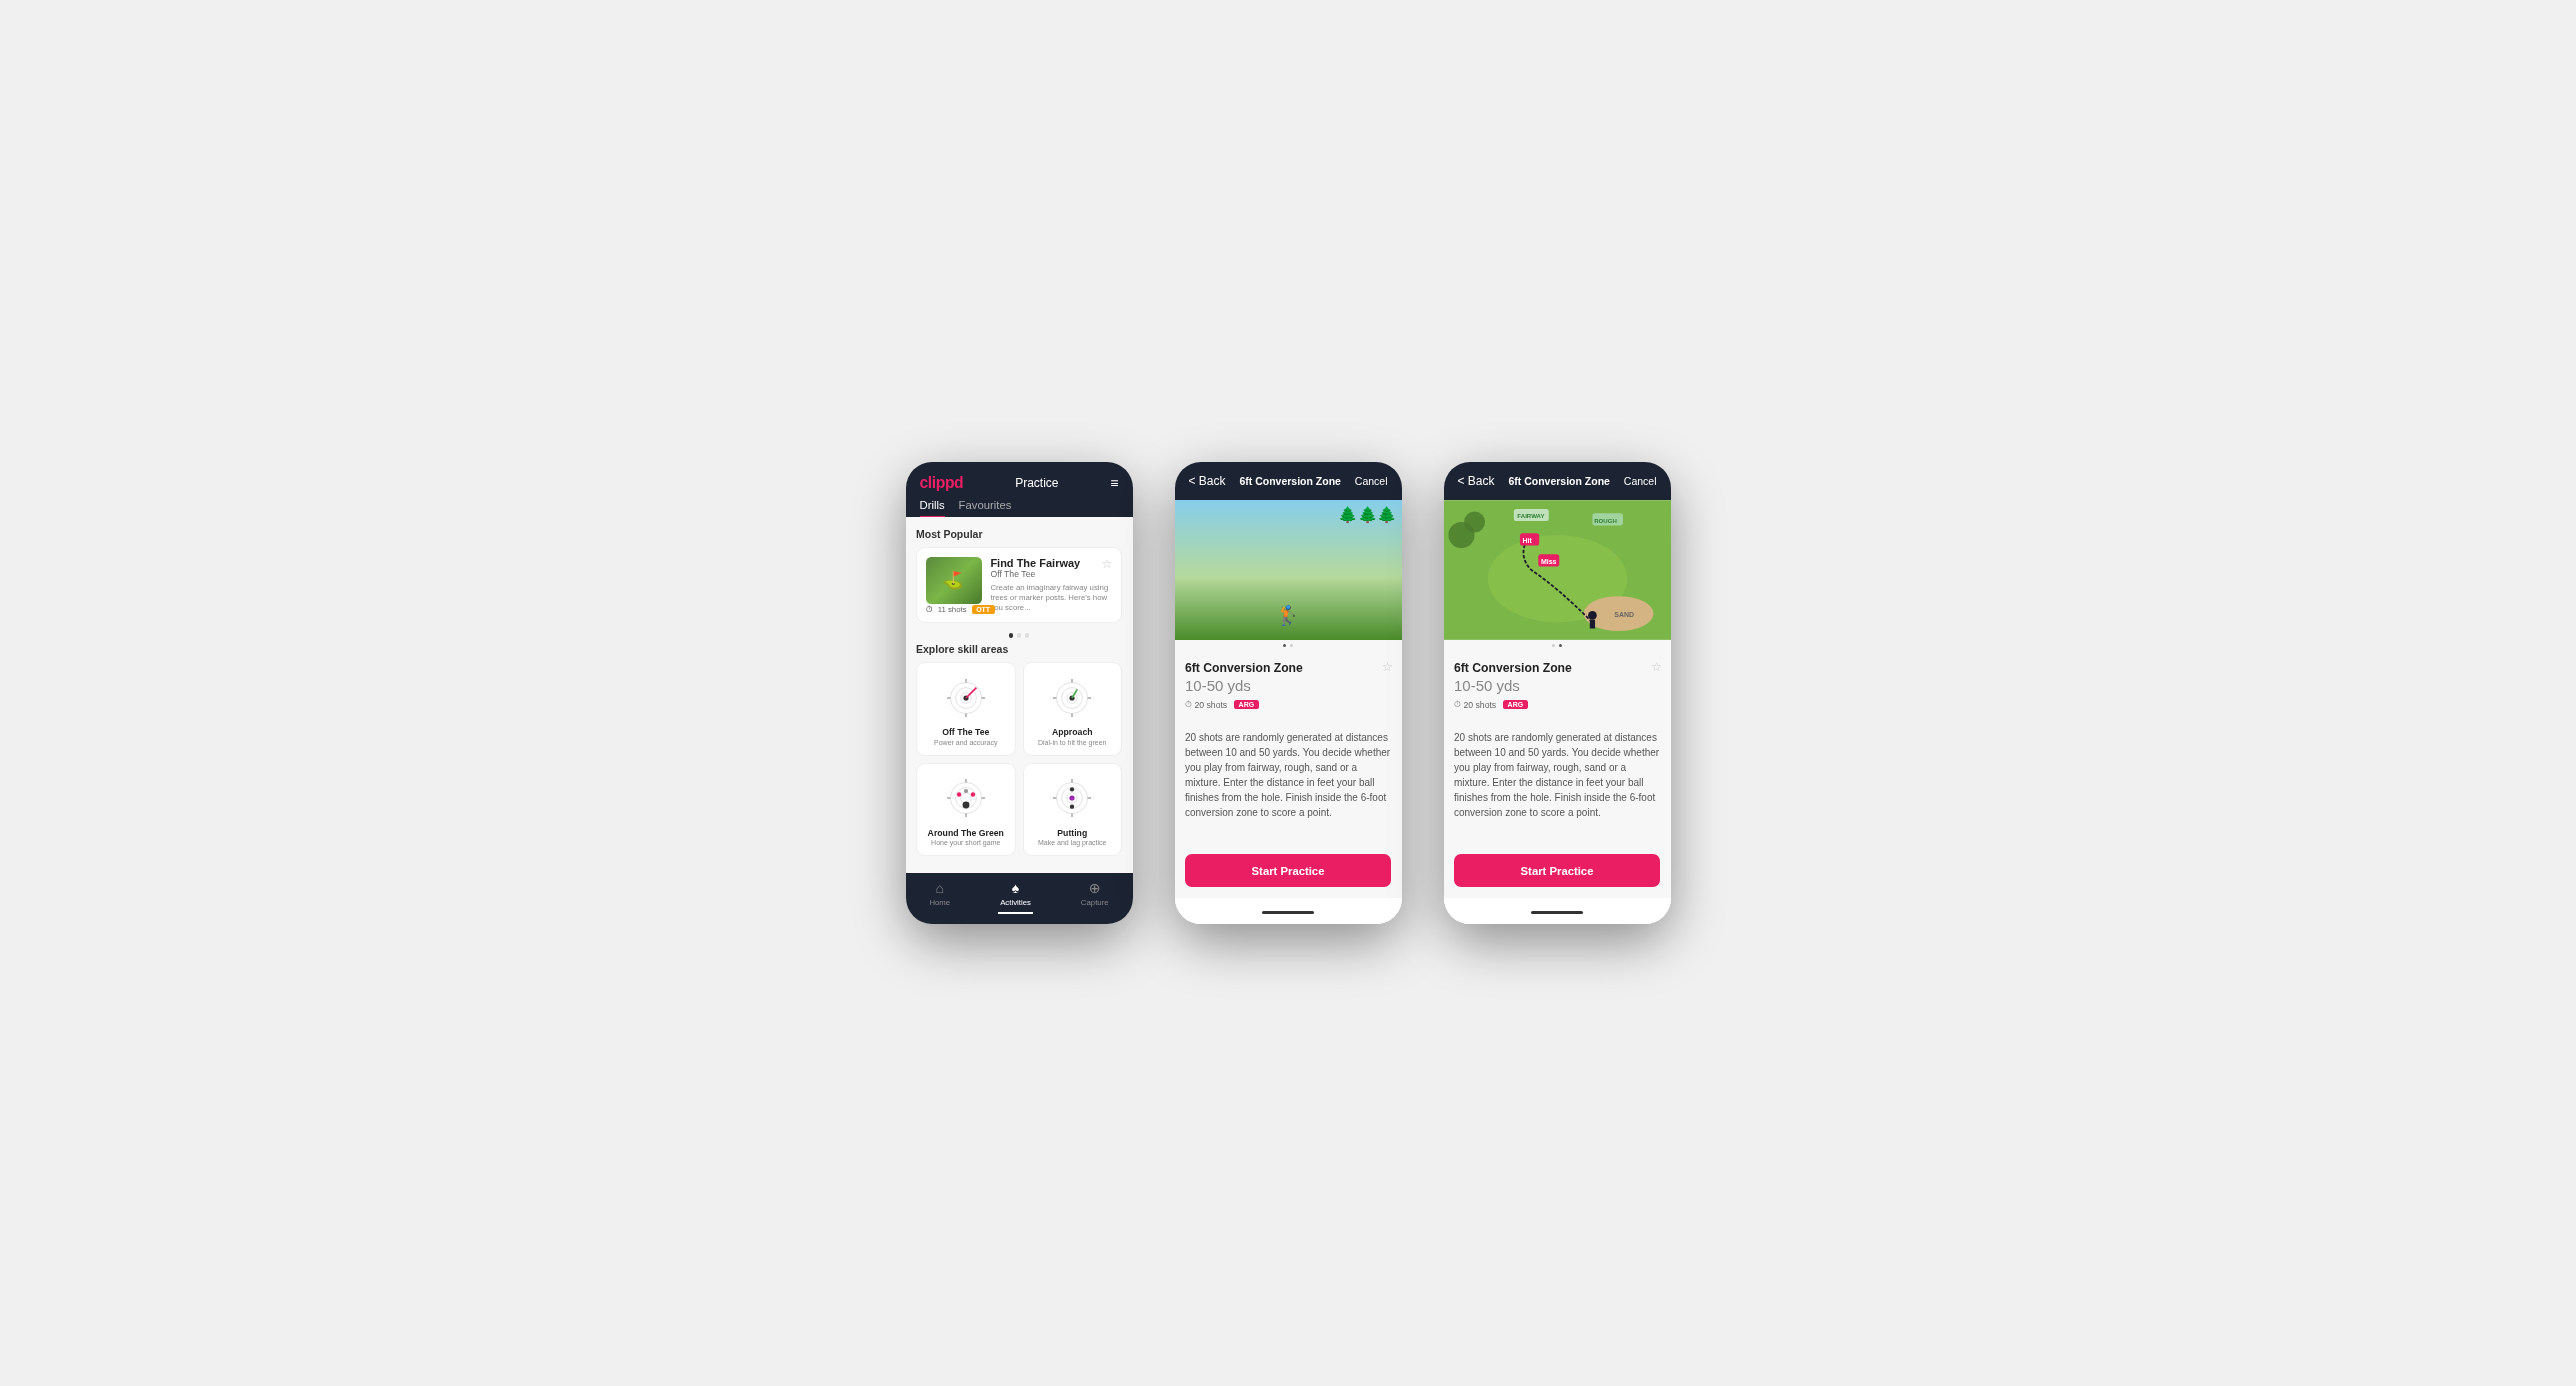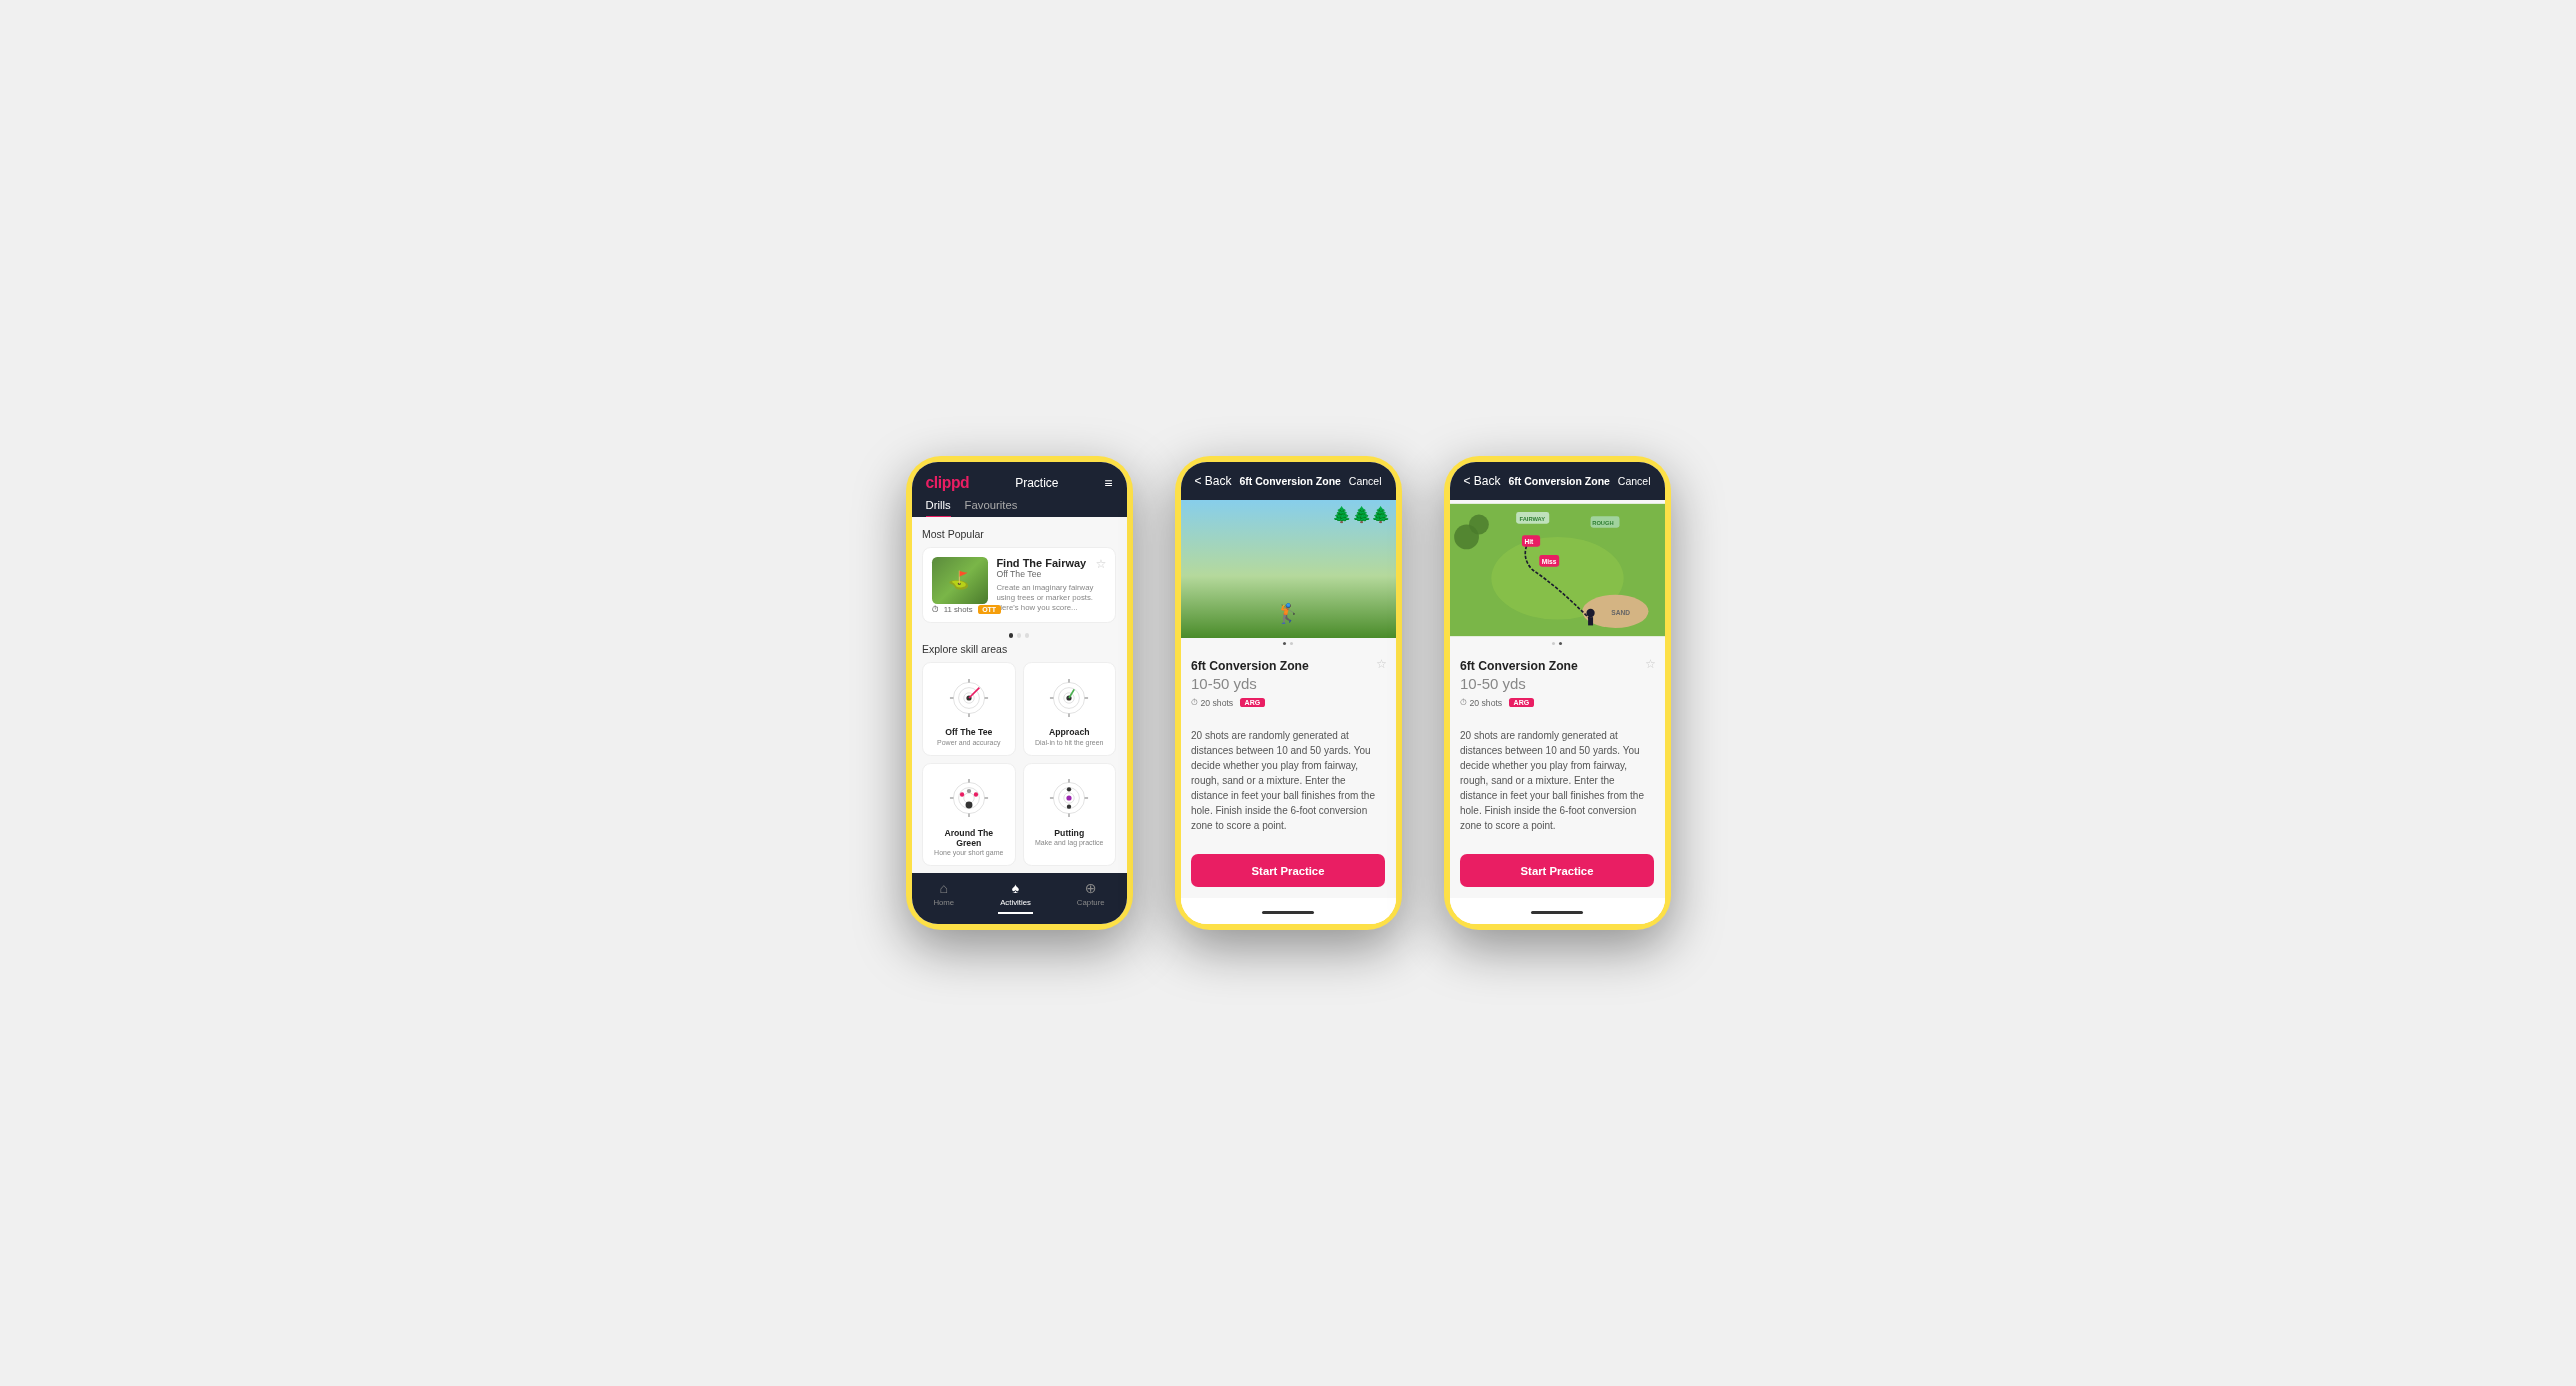--- a/index.html
+++ b/index.html
@@ -16,21 +16,21 @@
       gap: 42px;
       align-items: center;
       padding: 52px;
     }
 
     
     .phone {
       width: 227px;
       background: #fde047;
       border-radius: 35px;
-      padding: 6px;
+      padding: 0;
       box-shadow: 0 17.4px 52px rgba(0,0,0,0.4);
       position: relative;
     }
     .phone-inner {
       background: #fff;
       border-radius: 26px;
       overflow: hidden;
       height: 462px;
       display: flex;
       flex-direction: column;
@@ -76,21 +76,21 @@
       border-bottom: 1.7px solid #e91e63;
     }
     .s1-body {
       flex: 1;
       background: #f7f7f7;
       overflow-y: auto;
       padding: 10.5px;
     }
     .section-title {
       font-size: 10.5px;
-      font-weight: 400;
+      font-weight: 700;
       color: #333;
       margin-bottom: 7px;
     }
     .drill-card {
       background: #fff;
       border-radius: 8.7px;
       padding: 8.7px;
       display: flex;
       gap: 8.7px;
       align-items: flex-start;

